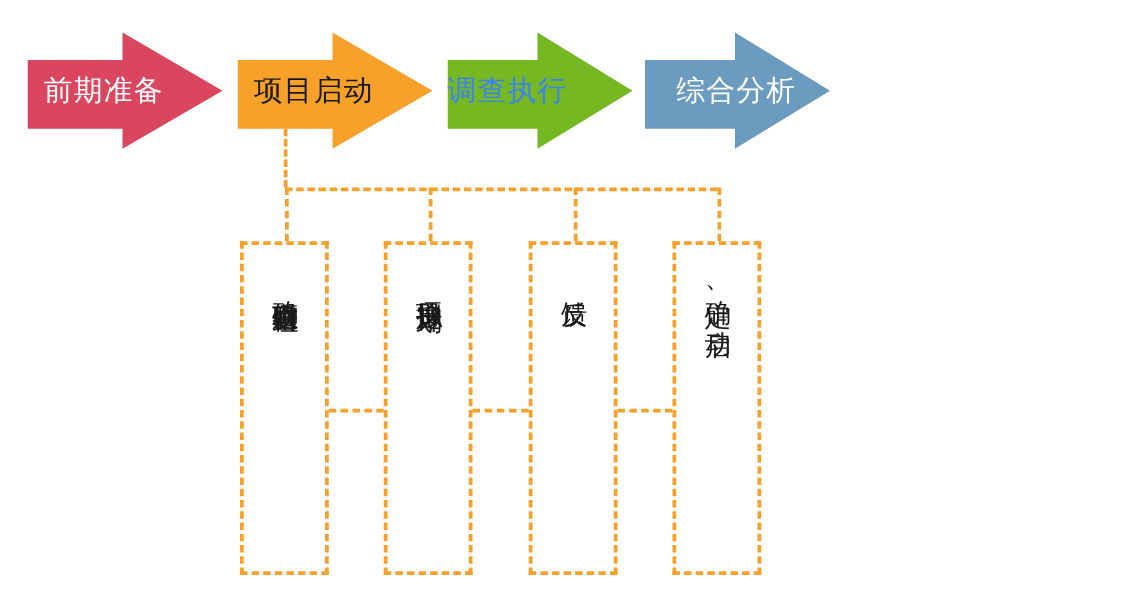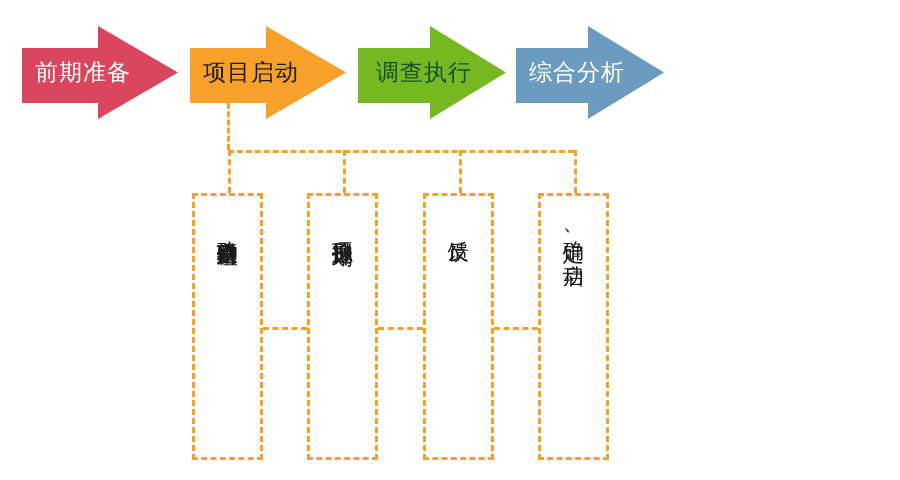--- a/index.html
+++ b/index.html
@@ -99,30 +99,30 @@
     </svg>
     <div class="stage-label" style="color: rgb(26, 26, 26); padding-left: 13px;">
         <span>项目启动</span>
       </div>
   </div>
 
   <div class="stage" id="stage-3-el" style="left: 358px; width: 148px;">
     <svg class="arrow-shape" viewBox="0 0 148 115" preserveAspectRatio="none">
       <polygon id="poly-3" points="0,33 72,33 72,11 148,57.5 72,104 72,88 0,88" fill="#76b821"></polygon>
     </svg>
-    <div class="stage-label" style="color: #14532d; padding-left: 18px;">
+    <div class="stage-label" style="color: #3b82f6; padding-left: 0;">
         <span>调查执行</span>
       </div>
   </div>
 
   <div class="stage" id="stage-4-el" style="left: 516px; width: 148px;">
     <svg class="arrow-shape" viewBox="0 0 148 115" preserveAspectRatio="none">
       <polygon id="poly-4" points="0,33 72,33 72,11 148,57.5 72,104 72,88 0,88" fill="#6b9cbf"></polygon>
     </svg>
-    <div class="stage-label" style="color: rgb(255, 255, 255); padding-left: 13px;">
+    <div class="stage-label" style="color: rgb(255, 255, 255); padding-left: 25px;">
         <span>综合分析</span>
       </div>
   </div>
 
 
   <div class="conn-v" id="conn-drop" style="left: 227px; top: 103px; height: 47px; border-left-color: rgb(247, 160, 42);"></div>
 
   <div class="conn-h" id="conn-bus" style="left: 227.5px; top: 150px; width: 346px; border-top-color: rgb(247, 160, 42);"></div>
 
   <div class="conn-v" id="conn-drop-1" style="left: 227.5px; top: 150px; height: 43px; border-left-color: rgb(247, 160, 42);"></div>

